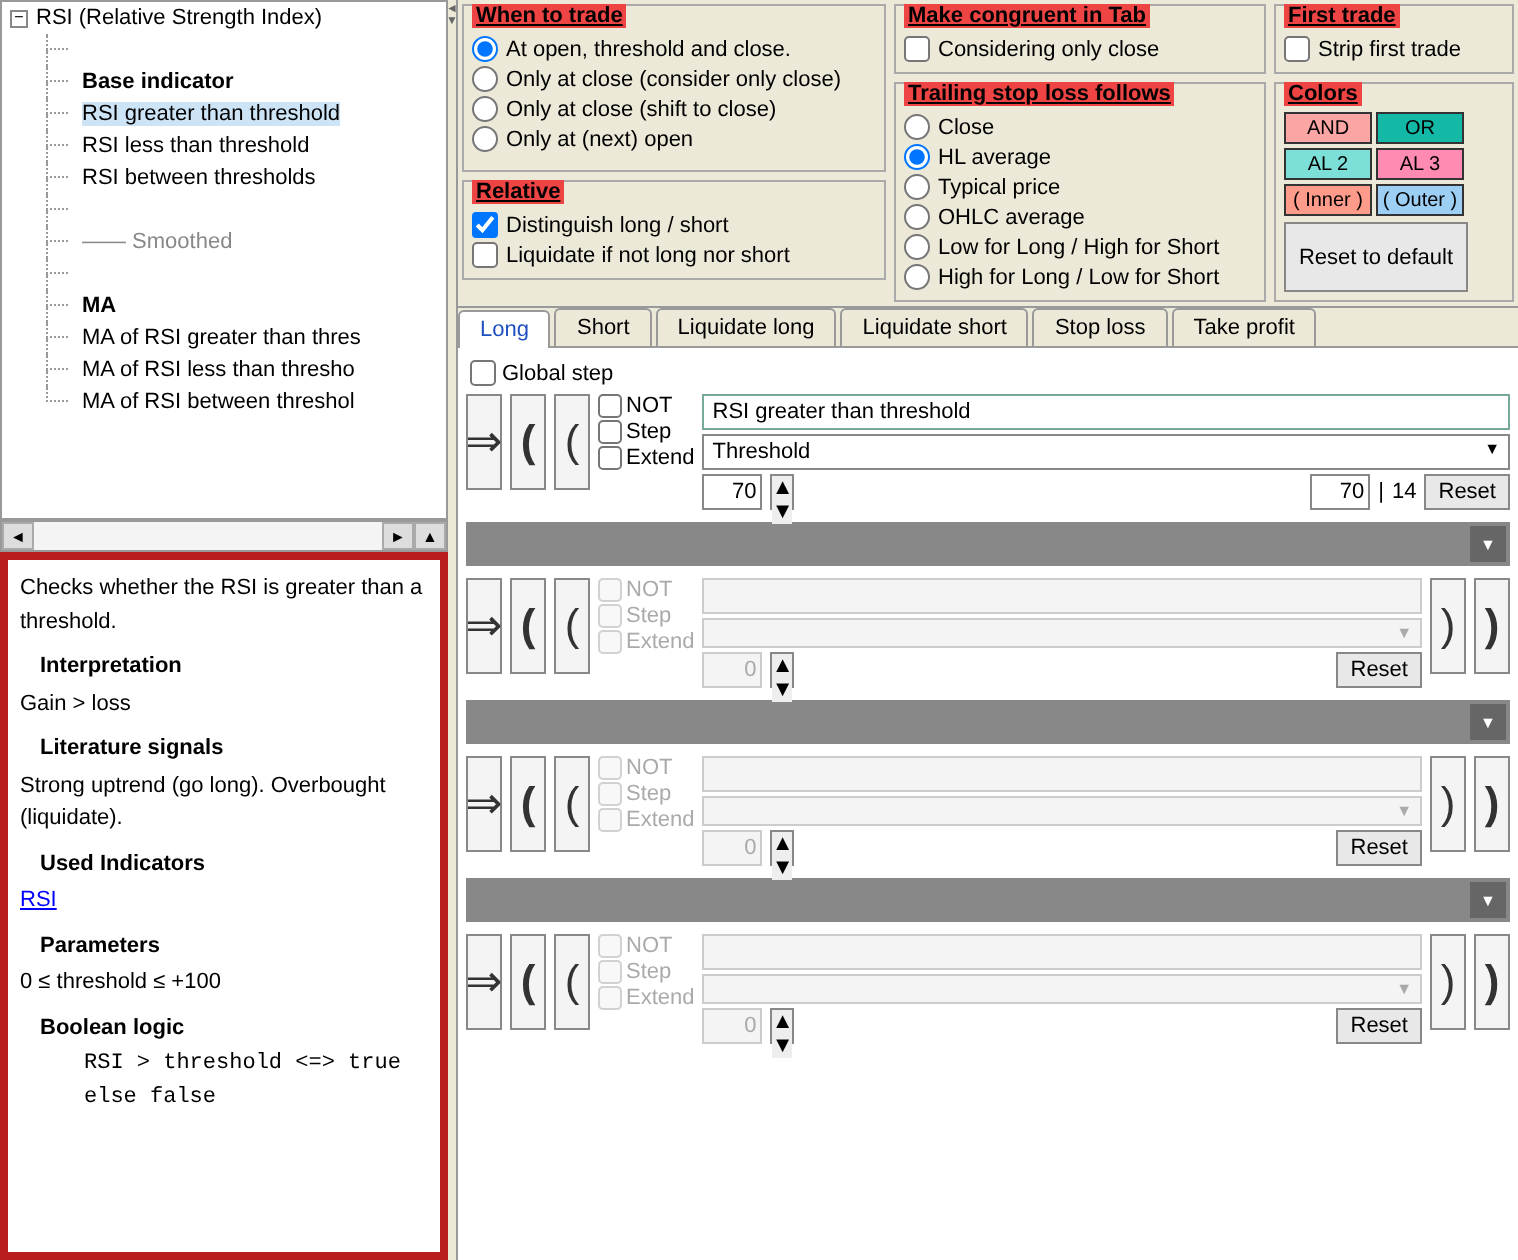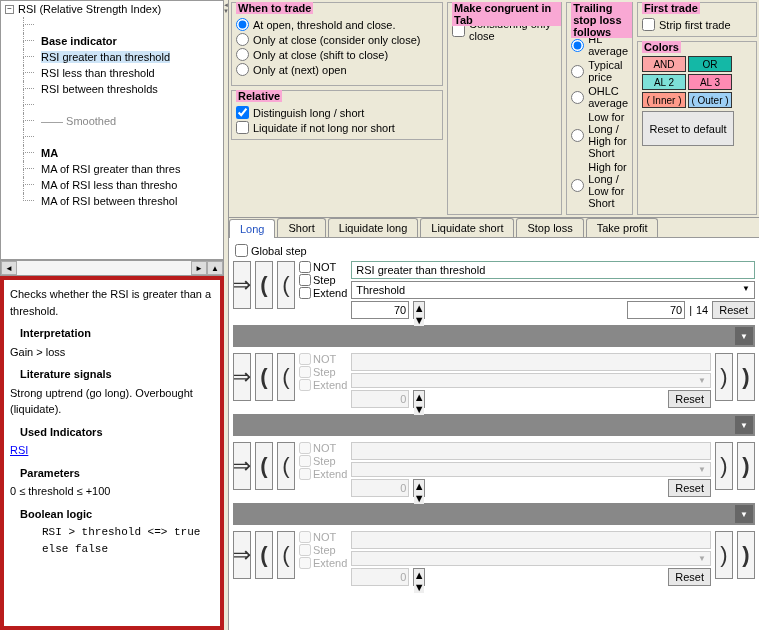--- a/index.html
+++ b/index.html
@@ -21,26 +21,26 @@
 .scroll-track { flex: 1; background: #f4f4f4; }
 .help { flex: 1; border: 4px solid #b91c1c; background: #ffffff; padding: 4px 6px; overflow: auto; line-height: 1.5; }
 .help h4 { font-size: 11px; font-weight: bold; margin: 6px 0 2px 10px; }
 .help p { margin: 2px 0; }
 .help a { color: #00f; text-decoration: underline; }
 .help .mono { font-family: "Courier New", monospace; margin-left: 32px; }
 .right-panel { flex: 1; display: flex; flex-direction: column; border-left: 1px solid #999; }
 .splitter-v { width: 4px; background: #ece9d8; display:flex; flex-direction:column; align-items:center; padding-top:2px; gap:0; font-size:6px; color:#666;}
 .top-opts { display: flex; gap: 4px; padding: 2px; border-bottom: 1px solid #999; }
 .optgroup { border: 1px solid #aaa; padding: 2px 4px 4px 4px; position: relative; background: #ece9d8; }
-.optgroup legend, .optgroup .hdr { font-weight: bold; position: absolute; top: -1px; left: 4px; background: #f9a8d4; padding: 0 2px; font-size: 11px; }
+.optgroup legend, .optgroup .hdr { font-weight: bold; position: absolute; top: -1px; left: 4px; background: #ef4444; padding: 0 2px; font-size: 11px; text-decoration: underline; }
 .optgroup .body { margin-top: 12px; }
 .radio-row, .check-row { display: flex; align-items: center; gap: 4px; padding: 1px 0; cursor: pointer; }
 .radio-row input, .check-row input { margin: 0; }
 .col1 { width: 212px; display: flex; flex-direction: column; gap: 4px; }
-.col2 { width: 186px; display: flex; gap: 4px; }
+.col2 { width: 186px; display: flex; flex-direction: column; gap: 4px; }
 .col3 { flex: 1; display: flex; flex-direction: column; gap: 4px; }
 .colors-grid { display: flex; flex-wrap: wrap; gap: 2px; }
 .color-btn { width: 44px; height: 16px; display: flex; align-items: center; justify-content: center; border: 1px solid #333; cursor: pointer; font-size:10px; }
 .reset-btn { width: 92px; height: 35px; border: 1px solid #888; background: #e8e8e8; cursor: pointer; font-size:11px; }
 .tabs { display: flex; border-bottom: 1px solid #999; }
 .tab { padding: 3px 10px; border: 1px solid #999; border-bottom: none; background: #ece9d8; cursor: pointer; margin-right: 2px; border-radius: 3px 3px 0 0; }
 .tab.active { background: #fff; color: #2050c0; position: relative; top: 1px; }
 .tabbody { flex: 1; background: #fff; overflow: auto; padding: 4px; }
 .gstep { display: flex; align-items: center; gap: 3px; padding: 2px; }
 .rule-block { display: flex; align-items: flex-start; gap: 4px; margin: 2px 0 6px 0; }
@@ -49,21 +49,21 @@
 .bracket-btn.bold{font-weight:800;}
 .flags { display: flex; flex-direction: column; gap: 1px; }
 .flag-row { display: flex; align-items: center; gap: 2px; font-size: 10px; }
 .flag-row.disabled { color: #aaa; }
 .flag-row input { width: 12px; height: 12px; }
 .rule-main { flex: 1; display: flex; flex-direction: column; gap: 2px; }
 .rule-label { border: 1px solid #7a9; padding: 2px 4px; background:#fff; }
 .rule-select { border: 1px solid #888; padding: 2px 4px; display: flex; justify-content: space-between; background:#fff; cursor:pointer; }
 .rule-select .arrow { font-size: 8px; }
 .rule-row3 { display: flex; align-items: center; gap: 4px; }
-.num-in { width: 58px; text-align: right; border: 1px solid #888; padding: 2px; }
+.num-in { width: 30px; text-align: right; border: 1px solid #888; padding: 2px; }
 .spin { width: 12px; height: 18px; display: flex; flex-direction: column; border: 1px solid #888; font-size:6px; }
 .spin div { flex:1; display:flex; align-items:center; justify-content:center; cursor:pointer; background:#eee; }
 .pipe-reset { margin-left: auto; display: flex; align-items: center; gap: 4px; }
 .btn { border: 1px solid #888; background: #e8e8e8; padding: 2px 6px; cursor: pointer; }
 .dark-bar { height: 22px; background: #888; display: flex; justify-content: flex-end; align-items:center; margin:6px 0; }
 .dark-bar .dd { width: 18px; height: 18px; background:#666; color:#fff; display:flex; align-items:center; justify-content:center; font-size:8px; margin-right:2px; cursor:pointer; }
 .disabled .rule-select, .disabled .rule-label, .disabled .num-in { background:#f4f4f4; color:#aaa; border-color:#ccc; }
 </style>
 </head>
 <body>

